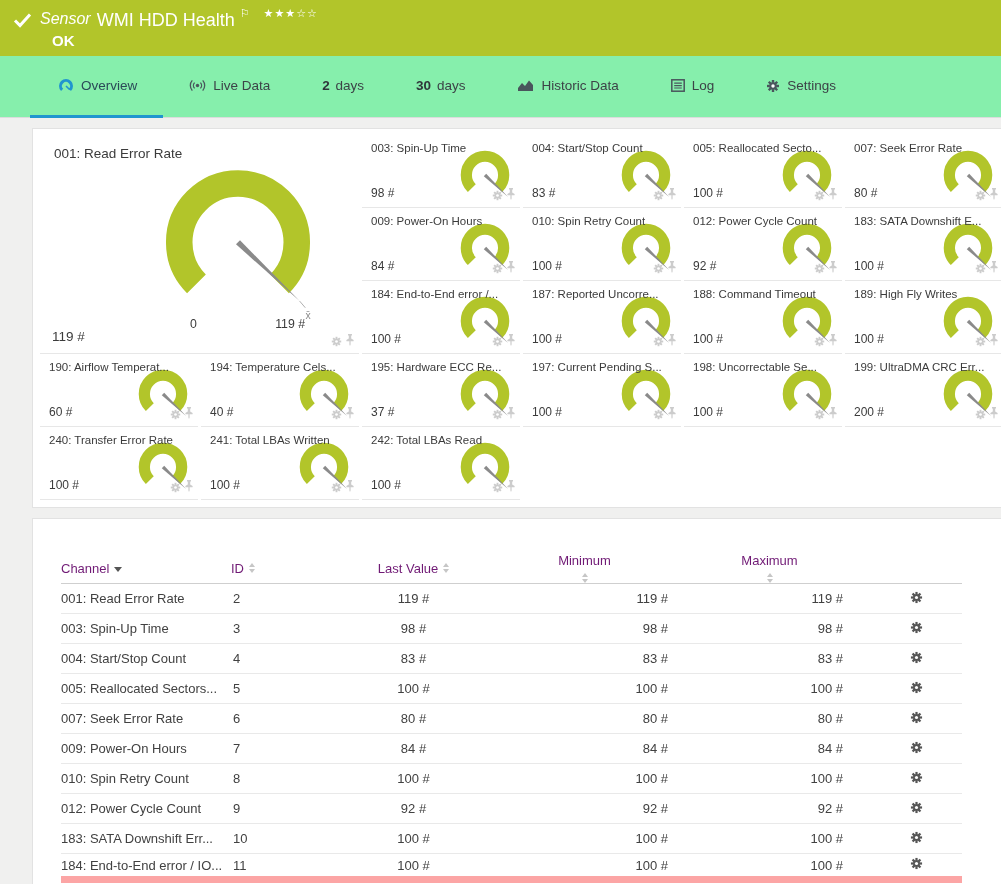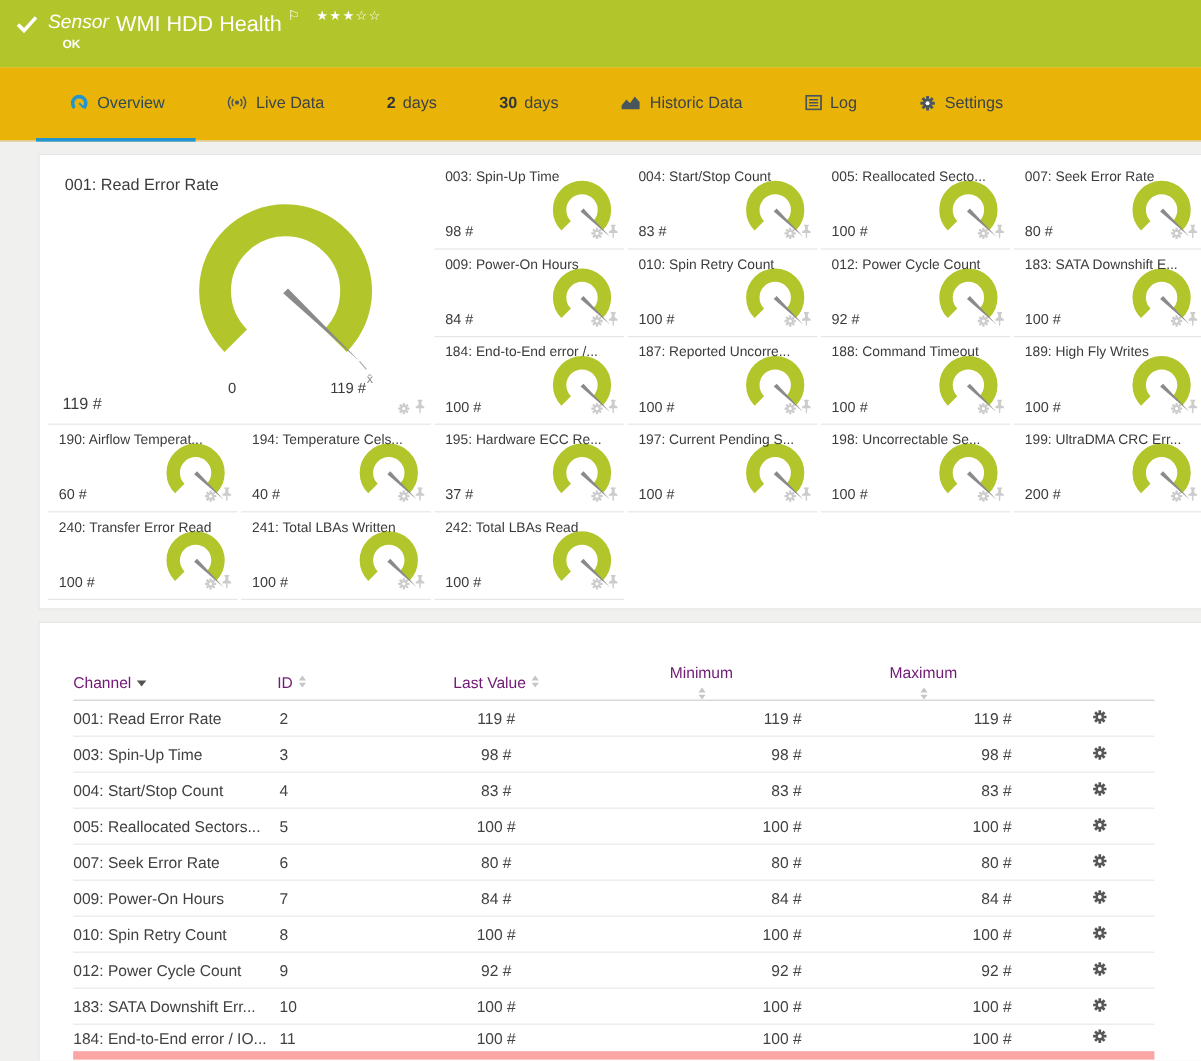--- a/index.html
+++ b/index.html
@@ -14,24 +14,24 @@
     height:56px; background:#b2c52a; color:#fff;
     display:flex; align-items:flex-start; padding:9px 0 0 13px;
     position:relative;
   }
   .check-wrap { margin-top:4px; margin-right:8px; }
   .title-line { display:flex; align-items:flex-start; }
   .kind { font-style:italic; font-size:16px; margin-right:6px; margin-top:1px; }
   .sensor-name { font-size:18px; margin-top:1px; }
   .flag { font-size:11px; margin:-2px 0 0 5px; cursor:pointer; }
   .stars { font-size:11px; letter-spacing:1px; margin:-2px 0 0 14px; cursor:pointer; }
-  .status-text { position:absolute; left:52px; top:32px; font-size:10px; font-weight:bold;text-align:center; }
+  .status-text { position:absolute; left:52px; top:32px; font-size:15px; font-weight:bold;text-align:center; }
   
   .tabbar {
-    height:62px; background:#eab308; border-bottom:1px solid #dcdcdc;
+    height:62px; background:#86efac; border-bottom:1px solid #dcdcdc;
     display:flex; align-items:stretch; padding-left:30px;
   }
   .tab {
     display:flex; align-items:center; gap:7px; padding:0 26px;
     font-size:13.5px; color:#3c4347; cursor:pointer; border-bottom:3px solid transparent;
     margin-bottom:-1px; white-space:nowrap;
   }
   .tab:first-child { padding-left:28px; }
   .tab.active { border-bottom-color:#2095cf; color:#2b4a58; }
   .tab .num { font-weight:bold; color:#2f363a; margin-right:2px; }
@@ -637,21 +637,21 @@
               <line x1="9.262741699796951" y1="4.737258300203047" x2="11.242640687119284" y2="2.7573593128807143" stroke="#cccccc" stroke-width="2.4"></line>
               <circle cx="7" cy="7" r="3.8" fill="#cccccc"></circle>
               <circle cx="7" cy="7" r="1.7" fill="#fff"></circle>
             </svg></span>
           <span><svg width="10" height="13" viewBox="0 0 10 13">
               <path fill="#cccccc" d="M3 0h4v1.2l-.8.6v2.6L8.6 6v1.2H5.6v3.2L5 12l-.6-1.6V7.2H1.4V6l2.4-1.6V1.8L3 1.2z"></path>
             </svg></span>
         </div>
       </div>
       <div class="gcell">
-        <div class="gtitle">240: Transfer Error Read</div>
+        <div class="gtitle">240: Transfer Error Rate</div>
         <svg class="gsvg" width="60" height="56" viewBox="0 0 62 60">
     <path d="M16.86 45.14 A20 20 0 1 1 45.14 45.14" fill="none" stroke="#b2c52a" stroke-width="12"></path>
     <polygon points="29.7,32.3 32.3,29.7 56,55" fill="#8a8a8a"></polygon>
         </svg>
         <div class="gvalue">100 #</div>
         <div class="tools">
           <span><svg width="11" height="11" viewBox="0 0 14 14">
               <line x1="10.2" y1="7" x2="13" y2="7" stroke="#cccccc" stroke-width="2.4"></line>
               <line x1="9.262741699796953" y1="9.262741699796951" x2="11.242640687119286" y2="11.242640687119284" stroke="#cccccc" stroke-width="2.4"></line>
               <line x1="7" y1="10.2" x2="7" y2="13" stroke="#cccccc" stroke-width="2.4"></line>

